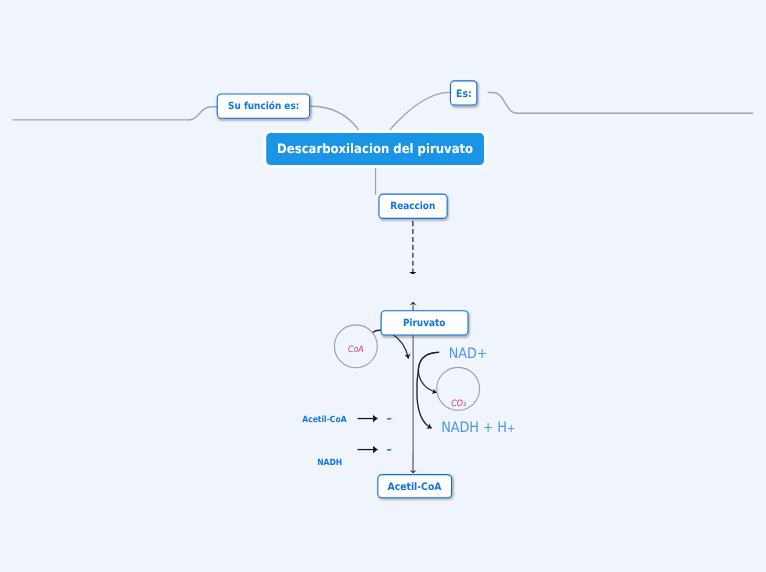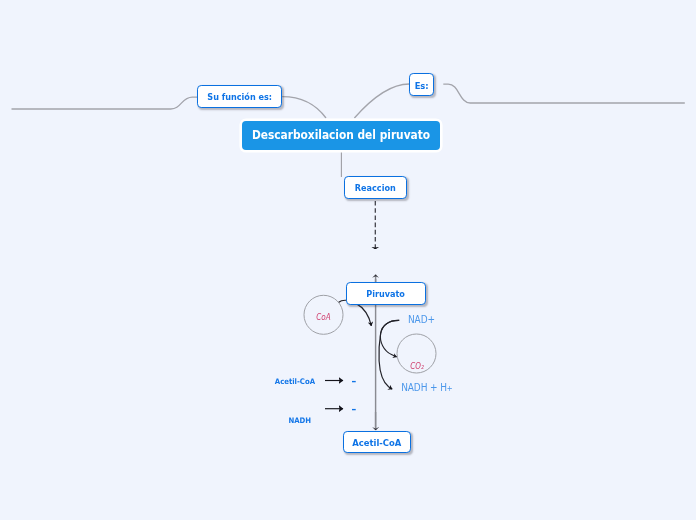--- a/index.html
+++ b/index.html
@@ -25,21 +25,21 @@
   #node-es{left:409.2px;top:72.7px;width:25px;height:23.1px;font-size:9.3px;padding-top:2.6px;}
   #node-reaccion{left:344px;top:176.4px;width:62.6px;height:22.7px;font-size:9px;padding-top:0.4px;}
   #node-piruvato{left:345.6px;top:262px;width:80px;height:22.9px;font-size:9px;padding-top:0.8px;margin-top:20px;}
   #node-acetilcoa{left:342.8px;top:430.6px;width:68px;height:22.6px;font-size:9.4px;padding-top:1.6px;}
 
   .plain-text{position:absolute;color:#3c3c46;white-space:pre;}
   #note-funcion{left:16.9px;top:88.6px;font-size:7.85px;line-height:8.1px;}
   #note-es{left:474.3px;top:68.6px;font-size:7.3px;line-height:8.15px;}
 
   .lbl{position:absolute;color:#1577e8;font-weight:bold;font-size:7.7px;white-space:nowrap;}
-  .lbl-thin{position:absolute;color:#4b97ea;font-size:10px;letter-spacing:-0.12px;white-space:nowrap;}
+  .lbl-thin{position:absolute;color:#4b97ea;font-size:13px;letter-spacing:-0.12px;white-space:nowrap;}
   .circ-lbl{position:absolute;color:#cf3e6d;font-size:8px;white-space:nowrap;font-style:italic;}
   .dash{position:absolute;color:#0f74e6;font-weight:bold;font-size:10.5px;line-height:1;}
   .sup{font-size:0.78em;vertical-align:0.02em;letter-spacing:0;}
 </style>
 </head>
 <body>
 
 <div id="stage">
 
   <svg class="edges" viewBox="0 0 696 520">

